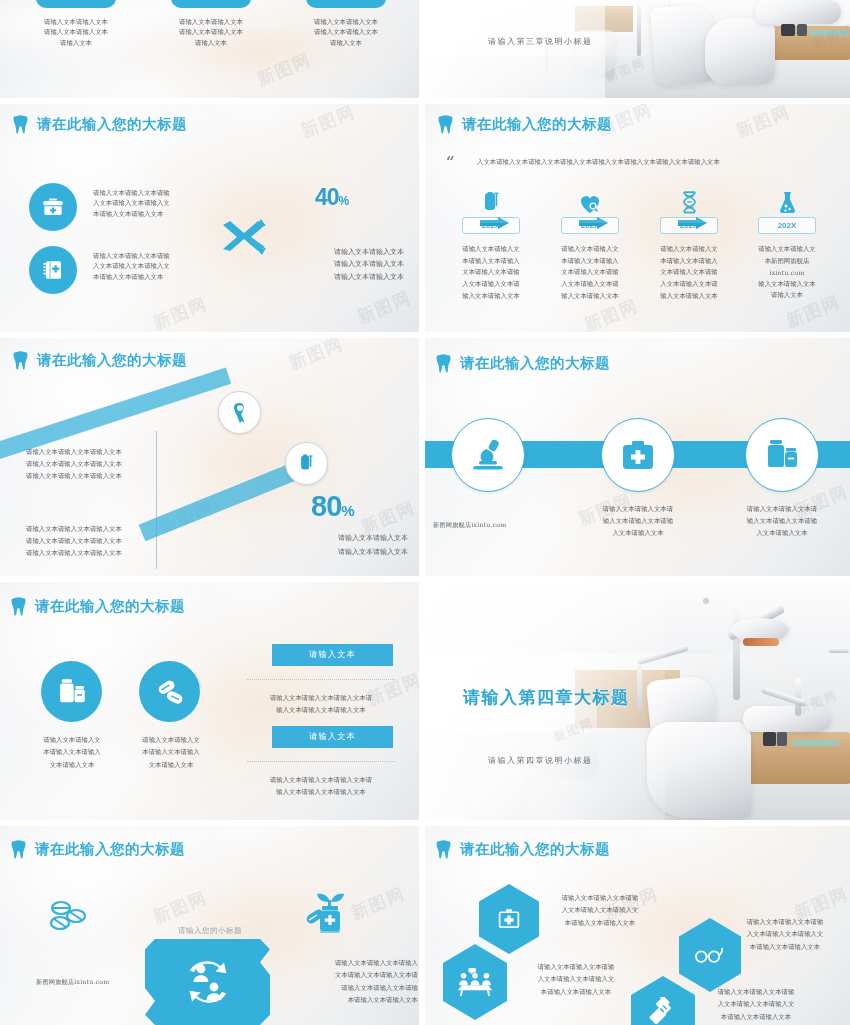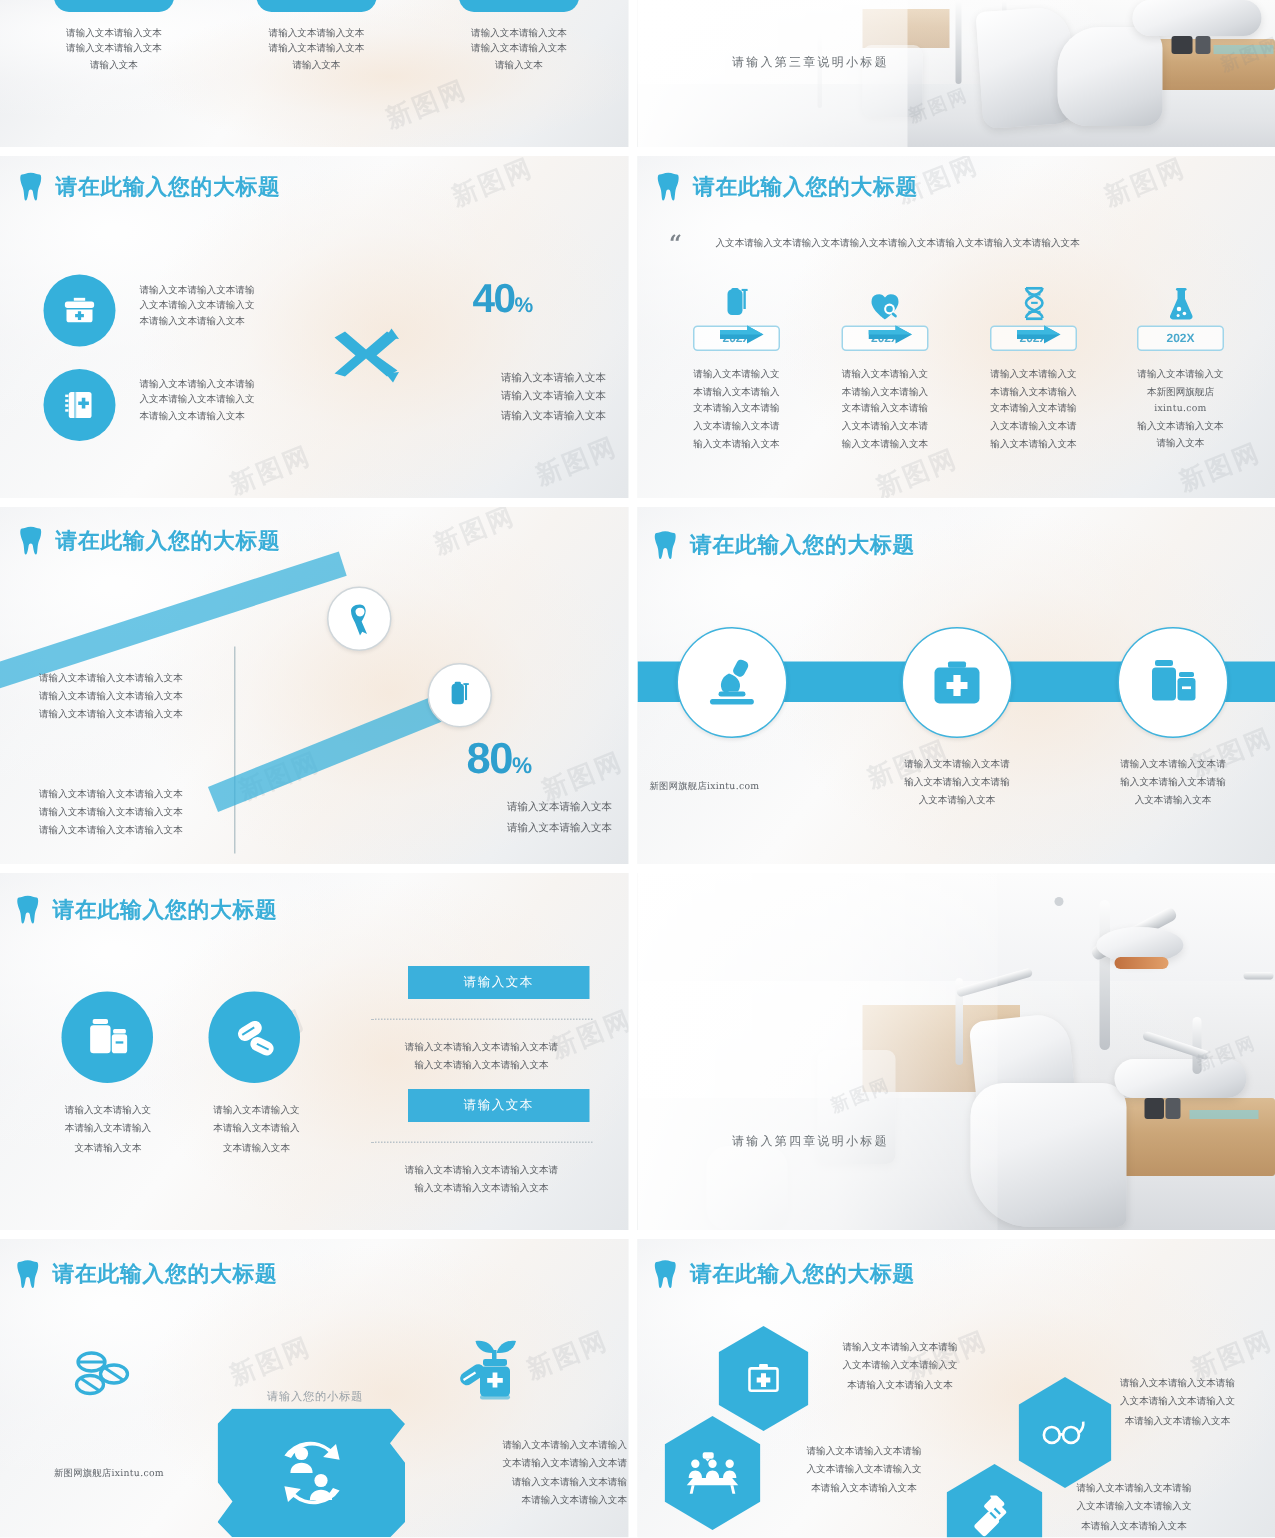--- a/index.html
+++ b/index.html
@@ -238,21 +238,21 @@
       <div>本请输入文本请输入文本</div>
     </div>
 
     <svg style="position:absolute;left:222px;top:222px;" width="0" height="0"></svg>
     <svg width="46" height="40" viewBox="0 0 46 40" style="position:absolute;left:221px;top:113px;">
       <path d="M2 8 L16 20 L2 32 L9 34 L23 22 L37 34 L44 30 L30 20 L44 8 L37 4 L23 16 L9 4 Z" fill="#35b0db"></path>
       <path d="M40 2 L45 9 L36 8 Z" fill="#35b0db"></path>
       <path d="M41 38 L45 31 L36 32 Z" fill="#35b0db"></path>
     </svg>
 
-    <div class="pct" style="position:absolute;left:315px;top:80px;font-size:27px;">
+    <div class="pct" style="position:absolute;left:315px;top:80px;font-size:23px;">
       <span>40</span><small>%</small>
     </div>
     <div class="body-text r" style="position:absolute;left:275px;top:142px;width:129px;font-size:7px;line-height:1.75;">
       <div>请输入文本请输入文本</div>
       <div>请输入文本请输入文本</div>
       <div>请输入文本请输入文本</div>
     </div>
   </div>
 
   <div class="slide" style="left:425px; top:104px; width:425px; height:228px;">
@@ -554,20 +554,21 @@
       <i style="left:352px;top:150px;width:10px;height:14px;background:#55595f;border-radius:2px;"></i>
       <i style="left:368px;top:158px;width:46px;height:6px;background:#7fd3e4;opacity:.6;"></i>
       <i class="metal" style="left:370px;top:96px;width:6px;height:38px;"></i>
       <i class="metal" style="left:336px;top:112px;width:46px;height:6px;transform:rotate(18deg);"></i>
       <i class="chair" style="left:120px;top:118px;width:52px;height:76px;border-radius:6px;opacity:.5;"></i>
       <i class="chair" style="left:46px;top:182px;width:54px;height:56px;border-radius:14px;opacity:.45;"></i>
       <i style="left:278px;top:16px;width:6px;height:6px;border-radius:50%;background:#cfd3d7;"></i>
       <i class="metal" style="left:404px;top:66px;width:20px;height:5px;"></i>
       <i style="left:0;top:0;width:240px;height:238px;background:linear-gradient(90deg,rgba(255,255,255,.96) 0%,rgba(255,255,255,.74) 55%,rgba(255,255,255,.18) 100%);"></i>
     </div>
+    <div class="chapter-title" style="position:absolute;left:38px;top:104px;">请输入第四章大标题</div>
     <div class="chapter-sub" style="position:absolute;left:63px;top:173px;">请输入第四章说明小标题</div>
     <div class="watermark wm-sm" style="left:128px;top:140px;">新图网</div>
     <div class="watermark wm-sm" style="left:372px;top:112px;">新图网</div>
   </div>
 
   <div class="slide" style="left:0; top:826px; width:419px; height:199px;">
     <div class="bg-soft"></div>
     <div class="watermark" style="left:152px;top:70px;">新图网</div>
     <div class="watermark" style="left:350px;top:66px;">新图网</div>
 

